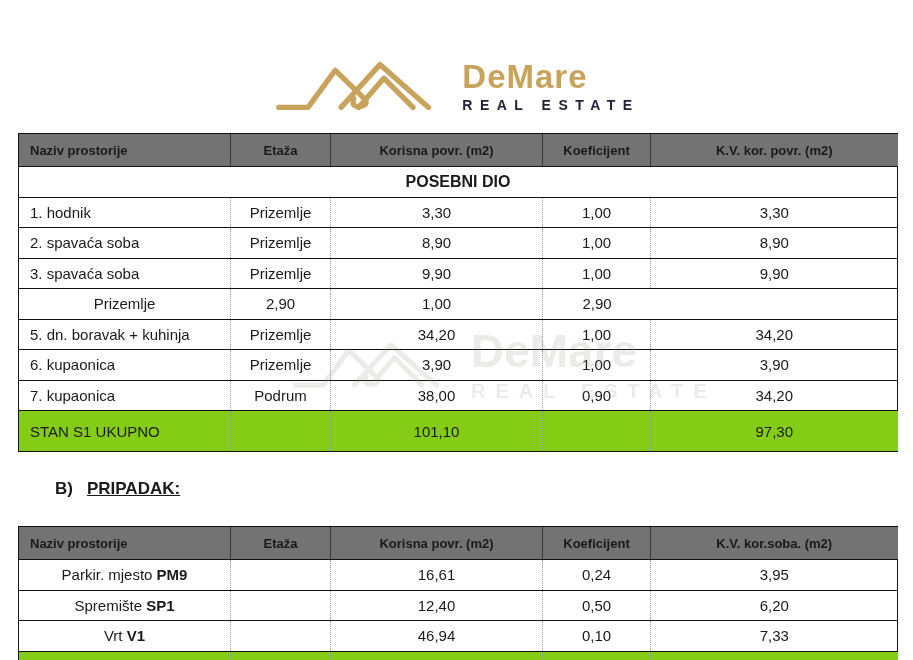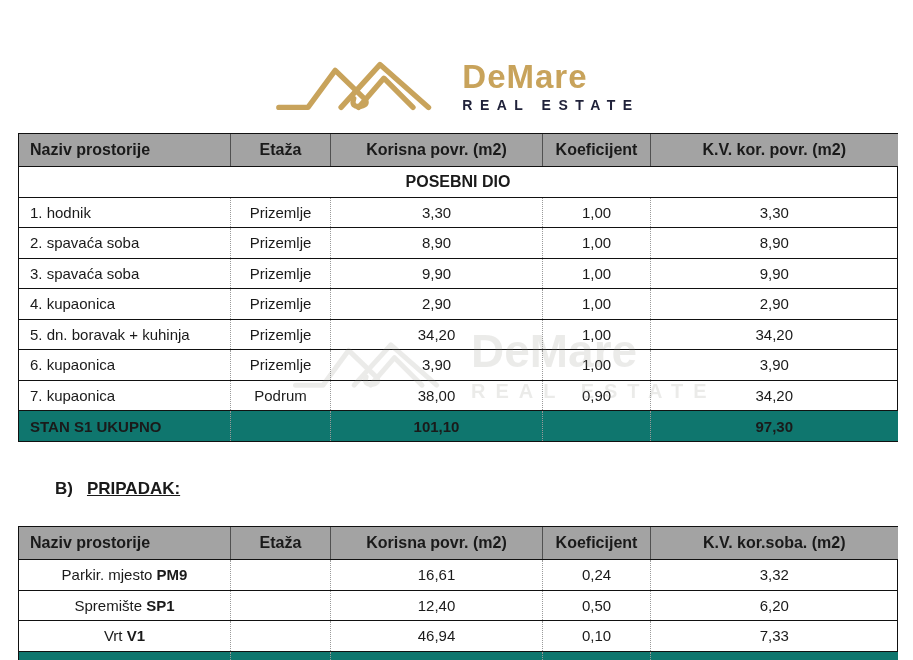--- a/index.html
+++ b/index.html
@@ -25,27 +25,27 @@
   .tbl { position:absolute; left:18px; width:880px; border:1.5px solid #111; background:transparent; z-index:2; }
   .t1 { top:90px; }
   .t2 { top:483px; }
   .row { display:grid; grid-template-columns:212px 100px 212px 108px 246.5px;
     border-bottom:1px solid #111; }
   .row:last-child { border-bottom:none; }
   .cell { display:flex; align-items:center; justify-content:center; height:29.5px;
     font-size:15px; border-right:1px dotted #9a9a9a; overflow:hidden; white-space:nowrap; }
   .cell:last-child { border-right:none; }
   .cell.left { justify-content:flex-start; padding-left:11px; }
-  .hdr .cell { background:#a3a3a3; font-weight:bold; height:32px; font-size:16px;
+  .hdr .cell { background:#737373; font-weight:bold; height:32px; font-size:13px;
     border-right:1px solid rgba(0,0,0,0.5); }
   .hdr .cell:last-child { border-right:none; }
   .section-row { display:block; border-bottom:1px solid #111; }
   .section-cell { display:flex; align-items:center; justify-content:center; height:29.5px;
     font-size:16px; font-weight:bold; }
-  .total .cell { background:#0f766e; font-weight:bold; height:30px; }
+  .total .cell { background:#84cc16; font-weight:normal; height:40px; }
   .bold { font-weight:bold; }
 
   
   .heading-b { position:absolute; left:55px; top:436px; font-size:17px; font-weight:bold;
     display:flex; gap:14px; z-index:2; }
   .heading-b .u { text-decoration:underline; }
 </style>
 </head>
 <body>
 
@@ -92,21 +92,20 @@
       <div class="cell">8,90</div>
     </div>
     <div class="row">
       <div class="cell left">3. spavaća soba</div>
       <div class="cell">Prizemlje</div>
       <div class="cell">9,90</div>
       <div class="cell">1,00</div>
       <div class="cell">9,90</div>
     </div>
     <div class="row">
-      <div class="cell left">4. kupaonica</div>
       <div class="cell">Prizemlje</div>
       <div class="cell">2,90</div>
       <div class="cell">1,00</div>
       <div class="cell">2,90</div>
     </div>
     <div class="row">
       <div class="cell left">5. dn. boravak + kuhinja</div>
       <div class="cell">Prizemlje</div>
       <div class="cell">34,20</div>
       <div class="cell">1,00</div>
@@ -162,21 +161,21 @@
       <div class="cell">Koeficijent</div>
       <div class="cell">K.V. kor.soba. (m2)</div>
     </div>
     <div class="row">
       <div class="cell">
         <span>Parkir. mjesto </span>&nbsp;<span class="bold">PM9</span>
       </div>
       <div class="cell"></div>
       <div class="cell">16,61</div>
       <div class="cell">0,24</div>
-      <div class="cell">3,32</div>
+      <div class="cell">3,95</div>
     </div>
     <div class="row">
       <div class="cell">
         <span>Spremište </span>&nbsp;<span class="bold">SP1</span>
       </div>
       <div class="cell"></div>
       <div class="cell">12,40</div>
       <div class="cell">0,50</div>
       <div class="cell">6,20</div>
     </div>

